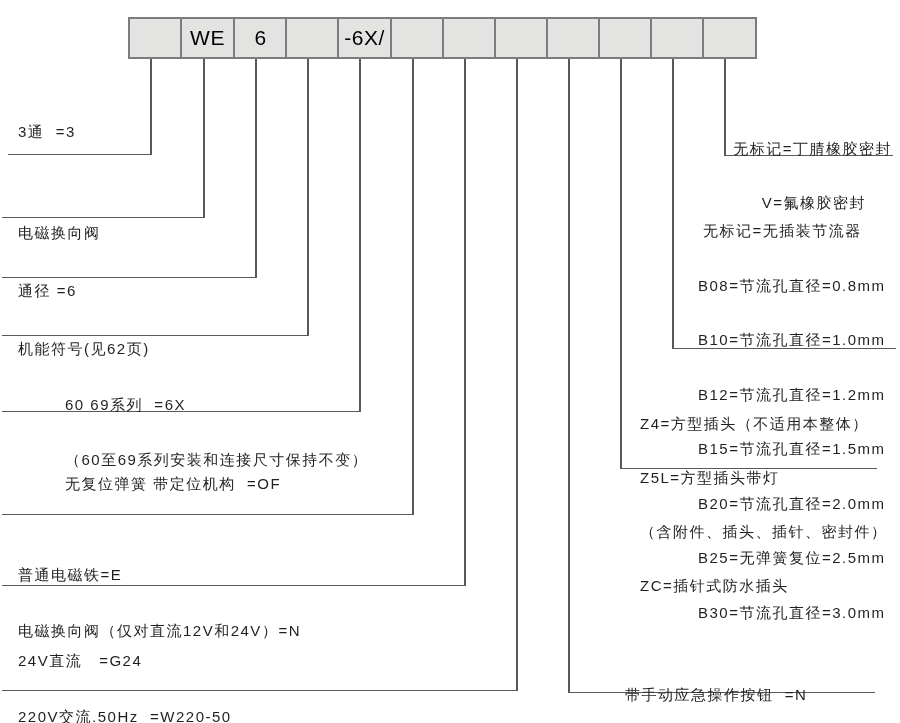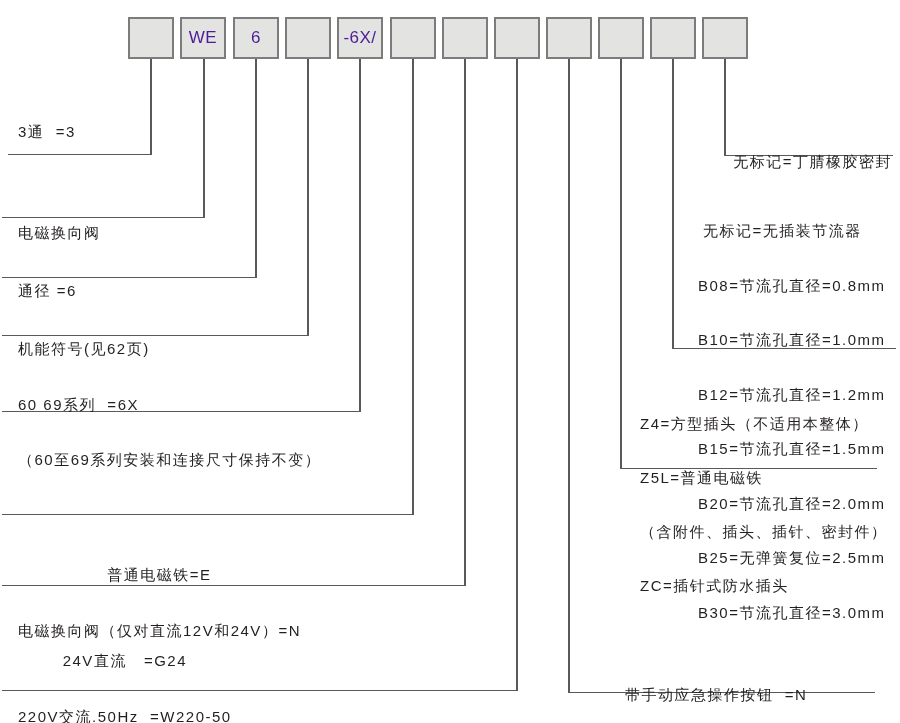--- a/index.html
+++ b/index.html
@@ -1,33 +1,33 @@
 <!DOCTYPE html>
 <html><head>
 <meta charset="utf-8">
 <style>
   html,body{margin:0;padding:0;background:#ffffff;}
   .diagram{
     position:relative;width:900px;height:723px;background:#ffffff;overflow:hidden;
     font-family:"Liberation Sans","DejaVu Sans",sans-serif;color:#231f20;
   }
   .code-box{
-    position:absolute;top:17px;width:46px;height:42px;box-sizing:border-box;
+    position:absolute;top:17px;width:55px;height:42px;box-sizing:border-box;
     background:#e3e3e2;border:2px solid #7c7c7c;
     display:flex;align-items:center;justify-content:center;
-    font-size:17px;letter-spacing:0.5px;color:#4c1d95;
+    font-size:21px;letter-spacing:0.5px;color:#000000;
   }
   .vline{position:absolute;width:1.5px;background:#58595b;}
   .hline{position:absolute;height:1.5px;background:#58595b;}
   .tblock{position:absolute;font-size:15px;letter-spacing:1.5px;white-space:pre;}
   .tblock .ln{display:block;}
   .lh20 .ln{line-height:20px;height:20px;}
   .lh205 .ln{line-height:20.5px;height:20.5px;}
-  .lh21 .ln{line-height:21px;height:21px;}
-  .lh22 .ln{line-height:22px;height:22px;text-align:center;}
+  .lh21 .ln{line-height:21px;height:21px;margin-left:47px;}
+  .lh22 .ln{line-height:22px;height:22px;}
   .lh25 .ln{line-height:25px;height:25px;}
   .alignr{text-align:right;}
   .pr26{padding-right:26px;}
 </style>
 </head>
 <body>
 
 <div class="diagram">
 
   <div class="code-box" style="left:128px"></div>
@@ -84,51 +84,53 @@
   <div class="tblock lh20" style="left:18px;top:305px">
     <span class="ln">机能符号(见62页)</span>
   </div>
 
   <div class="tblock lh21" style="left:18px;top:360px">
     <span class="ln">60 69系列  =6X</span>
     <span class="ln">（60至69系列安装和连接尺寸保持不变）</span>
   </div>
 
   <div class="tblock lh21" style="left:18px;top:439px">
+    <span class="ln">无复位弹簧 带定位机构  =OF</span>
   </div>
 
   <div class="tblock lh22" style="left:18px;top:530px">
     <span class="ln">普通电磁铁=E</span>
     <span class="ln">电磁换向阀（仅对直流12V和24V）=N</span>
   </div>
 
   <div class="tblock lh22" style="left:18px;top:616px">
     <span class="ln">24V直流   =G24</span>
     <span class="ln">220V交流.50Hz  =W220-50</span>
     
   </div>
 
-  <div class="tblock lh20 alignr" style="left:700px;top:118px;width:192px">
+  <div class="tblock lh20 alignr" style="left:700px;top:105px;width:192px">
     <span class="ln">无标记=丁腈橡胶密封</span>
+    <span class="ln pr26">V=氟橡胶密封</span>
   </div>
 
   <div class="tblock lh205" style="left:698px;top:187px">
     <span class="ln" style="padding-left:5px">无标记=无插装节流器</span>
     <span class="ln">B08=节流孔直径=0.8mm</span>
     <span class="ln">B10=节流孔直径=1.0mm</span>
     <span class="ln">B12=节流孔直径=1.2mm</span>
     <span class="ln">B15=节流孔直径=1.5mm</span>
     <span class="ln">B20=节流孔直径=2.0mm</span>
     <span class="ln">B25=无弹簧复位=2.5mm</span>
     <span class="ln">B30=节流孔直径=3.0mm</span>
   </div>
 
   <div class="tblock lh20" style="left:640px;top:380px">
     <span class="ln">Z4=方型插头（不适用本整体）</span>
-    <span class="ln">Z5L=普通电磁铁</span>
+    <span class="ln">Z5L=方型插头带灯</span>
     <span class="ln">（含附件、插头、插针、密封件）</span>
     <span class="ln">ZC=插针式防水插头</span>
   </div>
 
   <div class="tblock lh20" style="left:625px;top:651px">
     <span class="ln">带手动应急操作按钮  =N</span>
   </div>
 
 </div>
 

